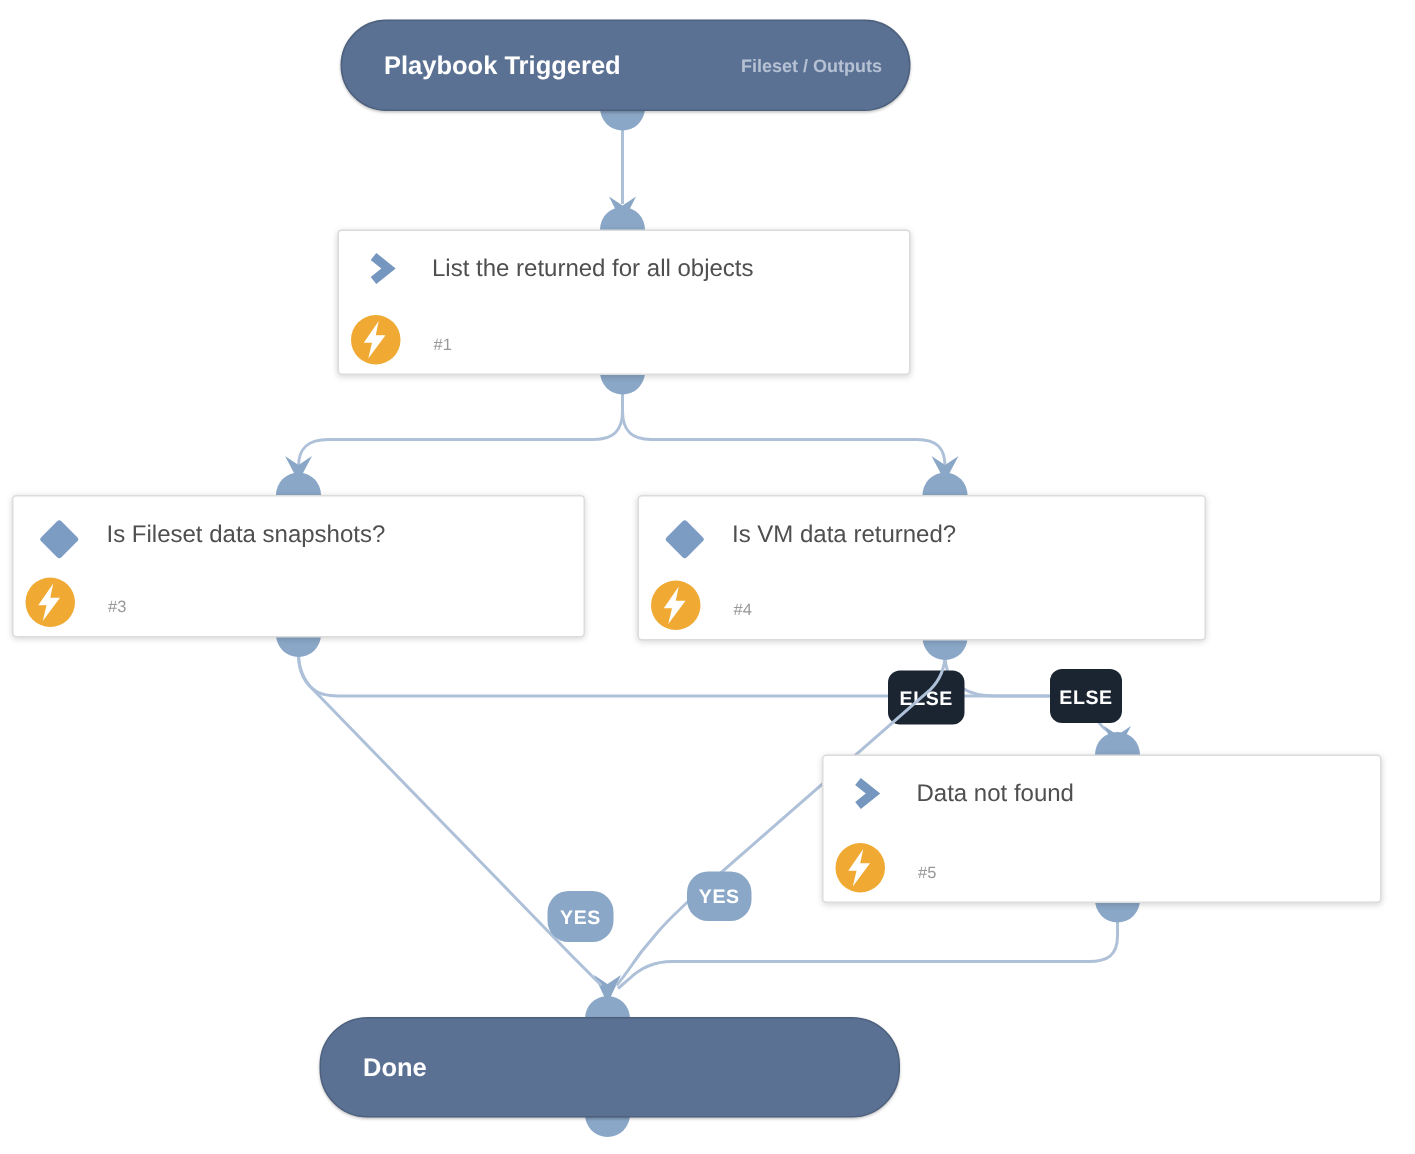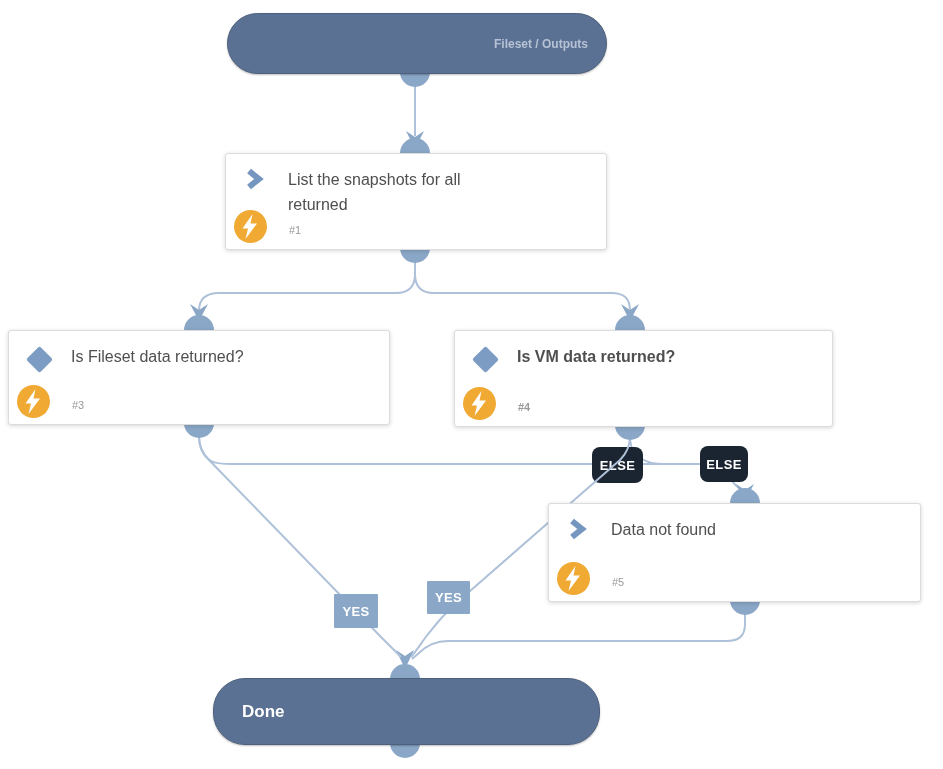--- a/index.html
+++ b/index.html
@@ -27,21 +27,21 @@
                line-height:25px;color:var(--title-text);}
   .card .num{position:absolute;left:63px;bottom:13px;font-size:11px;color:var(--number-text);}
   .type-icon{position:absolute;left:16px;top:13px;width:24px;height:24px;}
   .diamond{position:absolute;left:21px;top:19px;width:19px;height:19px;border-radius:2px;
            background:var(--diamond-icon);transform:rotate(45deg);}
   .bolt{position:absolute;left:8px;bottom:6px;width:33px;height:33px;border-radius:50%;
         background:var(--bolt-circle);}
   .badge{position:absolute;color:#fff;font-weight:bold;font-size:13px;letter-spacing:.4px;
          display:flex;align-items:center;justify-content:center;}
   .badge.else{background:var(--else-badge);border-radius:8px;z-index:2;}
-  .badge.yes{background:var(--yes-badge);border-radius:1px;z-index:4;}
+  .badge.yes{background:var(--yes-badge);border-radius:14px;z-index:4;margin-left:31px;}
   .lo{z-index:1;} .hi{z-index:3;}
 </style>
 </head>
 <body>
 
 <div id="canvas">
 
   <svg class="wires lo" width="943" height="769">
     <path d="M415,86 L415,136"></path>
     <path d="M415,261 L415,274 C415,287 409,293 396,293 L219,293 C205,293 199,299 199,311 L199,314"></path>
@@ -81,48 +81,49 @@
   <div class="dot" style="left:184px;top:315px;"></div>
   <div class="dot" style="left:184px;top:408px;"></div>
   <div class="dot" style="left:615px;top:315px;"></div>
   <div class="dot" style="left:615px;top:410px;"></div>
   <div class="dot" style="left:730px;top:488px;"></div>
   <div class="dot" style="left:730px;top:585px;"></div>
   <div class="dot" style="left:390px;top:664px;"></div>
   <div class="dot" style="left:390px;top:728px;"></div>
 
   <div class="pill" style="left:227px;top:13px;width:378px;height:59px;">
+    <span class="main-label">Playbook Triggered</span>
     <span class="sec-label">Fileset / Outputs</span>
   </div>
 
   <div class="card" style="left:225px;top:153px;width:380px;height:95px;">
     <svg class="type-icon" viewBox="0 0 24 24">
       <path d="M7 4 L17 12 L7 20" stroke="var(--chevron-icon)" stroke-width="6" fill="none"></path>
     </svg>
-    <div class="title">List the snapshots for all returned</div>
+    <div class="title">List the returned for all objects</div>
     <div class="bolt">
       <svg viewBox="0 0 33 33" width="33" height="33">
           <path d="M18.5,4 L8.5,18.5 L14,18.5 L11.5,29 L23,13.5 L16.5,13.5 Z" fill="#fff"></path>
         </svg>
     </div>
     <div class="num">#1</div>
   </div>
 
   <div class="card" style="left:8px;top:330px;width:380px;height:93px;">
     <div class="diamond"></div>
-    <div class="title">Is Fileset data returned?</div>
+    <div class="title">Is Fileset data snapshots?</div>
     <div class="bolt">
       <svg viewBox="0 0 33 33" width="33" height="33">
           <path d="M18.5,4 L8.5,18.5 L14,18.5 L11.5,29 L23,13.5 L16.5,13.5 Z" fill="#fff"></path>
         </svg>
     </div>
     <div class="num">#3</div>
   </div>
 
-  <div class="card" style="left:454px;top:330px;width:377px;height:95px;font-weight:bold;">
+  <div class="card" style="left:425px;top:330px;width:377px;height:95px;">
     <div class="diamond"></div>
     <div class="title">Is VM data returned?</div>
     <div class="bolt">
       <svg viewBox="0 0 33 33" width="33" height="33">
           <path d="M18.5,4 L8.5,18.5 L14,18.5 L11.5,29 L23,13.5 L16.5,13.5 Z" fill="#fff"></path>
         </svg>
     </div>
     <div class="num">#4</div>
   </div>
 

